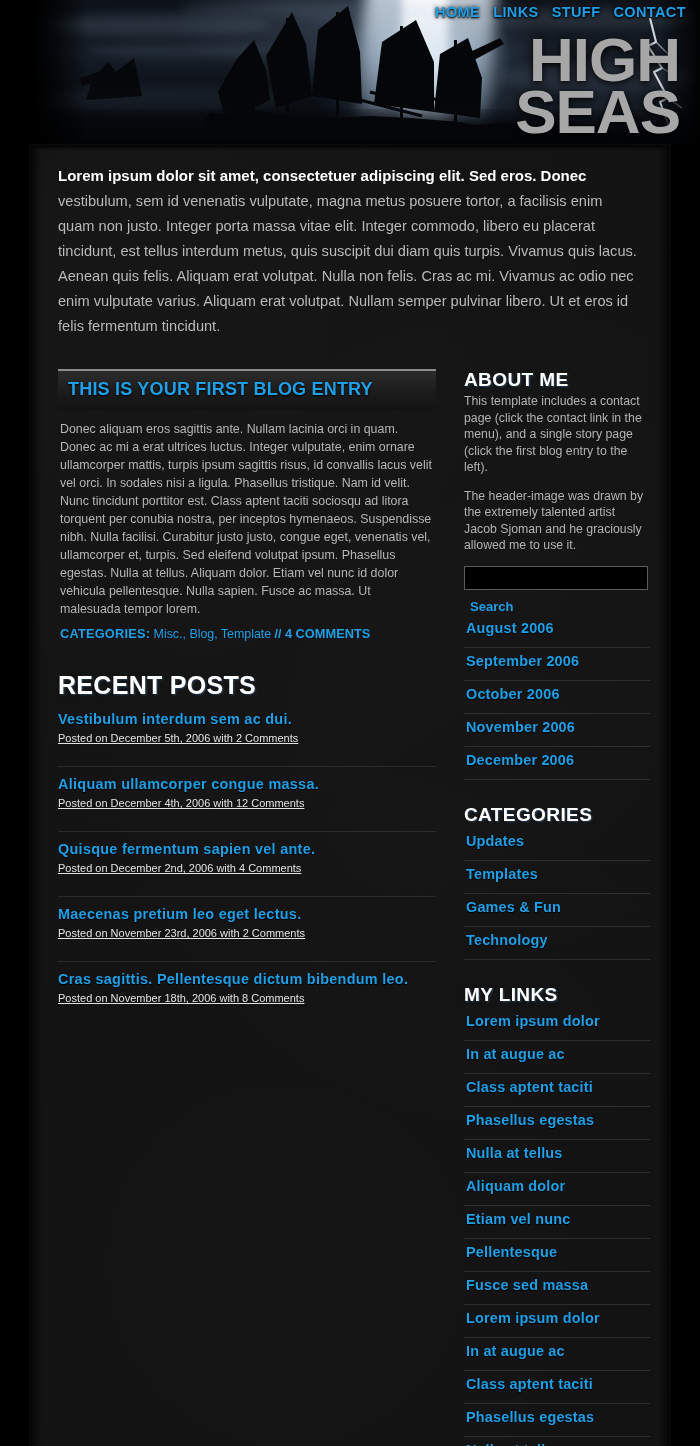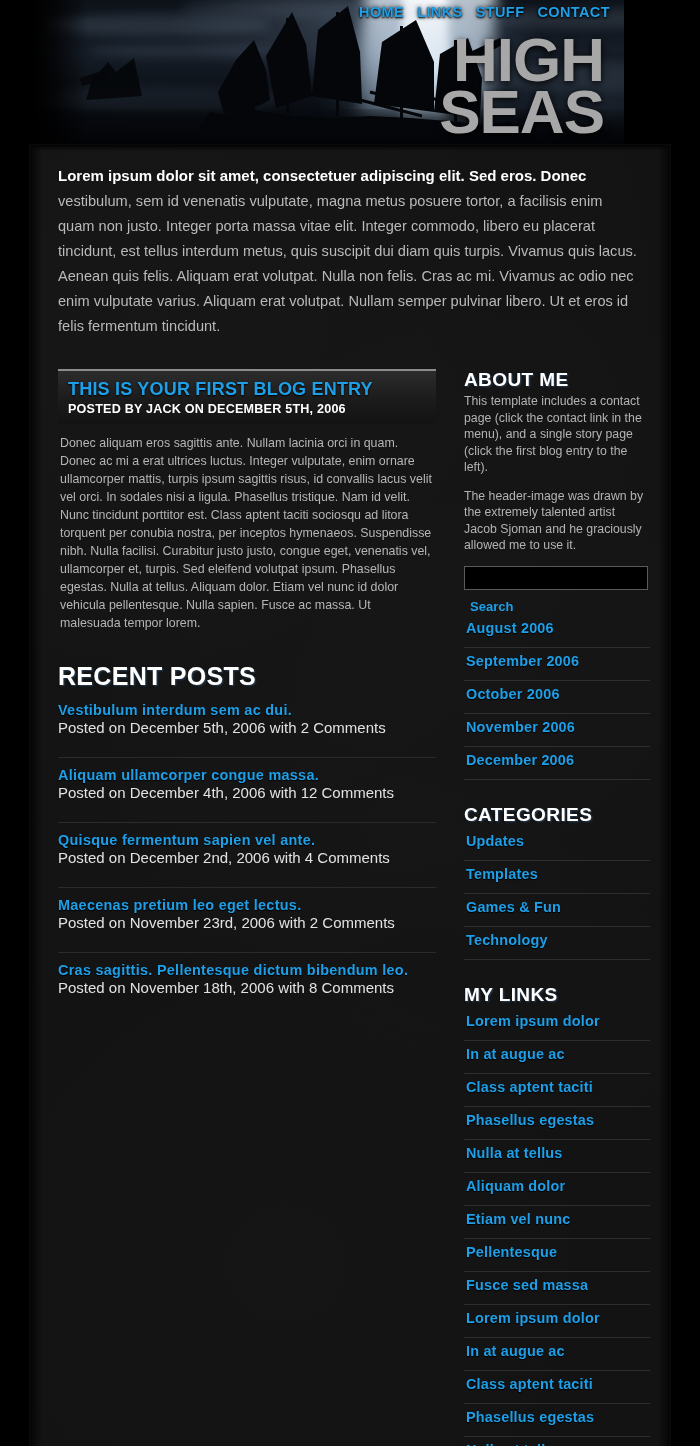--- a/index.html
+++ b/index.html
@@ -20,21 +20,21 @@
     position: relative;
     width: 700px;
     min-height: 1446px;
     background: #000;
     overflow: hidden;
   }
 
   
   .banner {
     position: relative;
-    width: 624px;
+    width: 700px;
     height: 145px;
     background: #05070b;
     overflow: hidden;
   }
   .banner-art {
     position: absolute;
     left: 30px; top: 0;
     width: 670px; height: 145px;
     overflow: hidden;
     background:
@@ -230,21 +230,21 @@
   .rp-title {
     display: block;
     color: #1e9fe8;
     font-size: 14.4px;
     font-weight: bold;
     letter-spacing: .3px;
     text-decoration: none;
     margin-bottom: 1px;
     text-shadow: 0 1px 1px #000;
   }
-  .rp-meta { color: #e2e2e2; font-size: 15px; }
+  .rp-meta { color: #e2e2e2; font-size: 11px; text-decoration: underline; }
 
   
   h3.side-h {
     color: #ffffff;
     font-size: 19px;
     font-weight: bold;
     letter-spacing: .4px;
     margin: 0 0 2px 0;
     text-shadow: 1px 1px 2px rgba(90,140,190,.45), 0 1px 2px #000;
   }
@@ -362,23 +362,30 @@
 
       <p class="intro"><b>Lorem ipsum dolor sit amet, consectetuer adipiscing elit. Sed eros. Donec</b><span> vestibulum, sem id venenatis vulputate, magna metus posuere tortor, a facilisis enim quam non justo. Integer porta massa vitae elit. Integer commodo, libero eu placerat tincidunt, est tellus interdum metus, quis suscipit dui diam quis turpis. Vivamus quis lacus. Aenean quis felis. Aliquam erat volutpat. Nulla non felis. Cras ac mi. Vivamus ac odio nec enim vulputate varius. Aliquam erat volutpat. Nullam semper pulvinar libero. Ut et eros id felis fermentum tincidunt.</span></p>
 
       <div class="cols">
 
         <div class="col-main">
 
           <div class="post">
             <div class="post-head">
               <a href="#" class="post-title" style="text-decoration:none;display:block">THIS IS YOUR FIRST BLOG ENTRY</a>
-              <p class="post-meta">POSTED BY JACK ON DECEMBER 5TH, 2006</p>
             </div>
             <p class="post-body">Donec aliquam eros sagittis ante. Nullam lacinia orci in quam. Donec ac mi a erat ultrices luctus. Integer vulputate, enim ornare ullamcorper mattis, turpis ipsum sagittis risus, id convallis lacus velit vel orci. In sodales nisi a ligula. Phasellus tristique. Nam id velit. Nunc tincidunt porttitor est. Class aptent taciti sociosqu ad litora torquent per conubia nostra, per inceptos hymenaeos. Suspendisse nibh. Nulla facilisi. Curabitur justo justo, congue eget, venenatis vel, ullamcorper et, turpis. Sed eleifend volutpat ipsum. Phasellus egestas. Nulla at tellus. Aliquam dolor. Etiam vel nunc id dolor vehicula pellentesque. Nulla sapien. Fusce ac massa. Ut malesuada tempor lorem.</p>
+            <div class="post-cats">
+              <span class="lbl">CATEGORIES:</span>
+              <a href="#">Misc.,</a>
+              <a href="#">Blog,</a>
+              <a href="#">Template</a>
+              <span class="sep">//</span>
+              <a href="#" class="cmts">4 COMMENTS</a>
+            </div>
           </div>
 
           <h2 class="section">RECENT POSTS</h2>
 
           <div class="rp-list">
             <div class="rp-item">
               <a href="#" class="rp-title">Vestibulum interdum sem ac dui.</a>
               <span class="rp-meta">Posted on December 5th, 2006 with 2 Comments</span>
             </div>
             <div class="rp-item">

